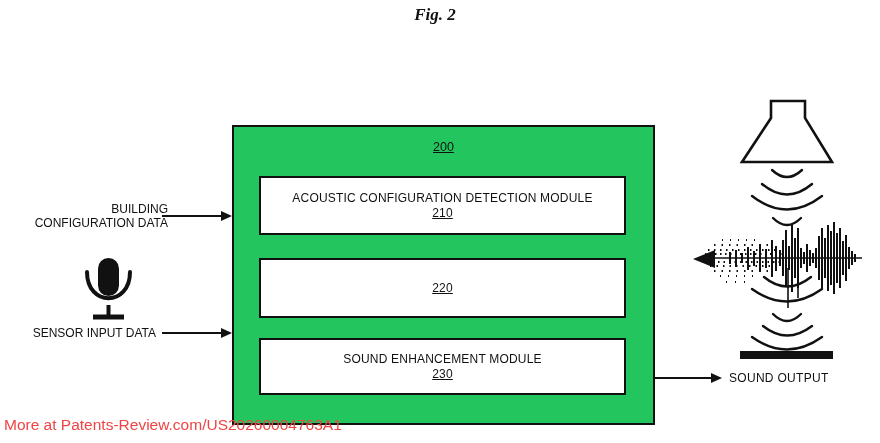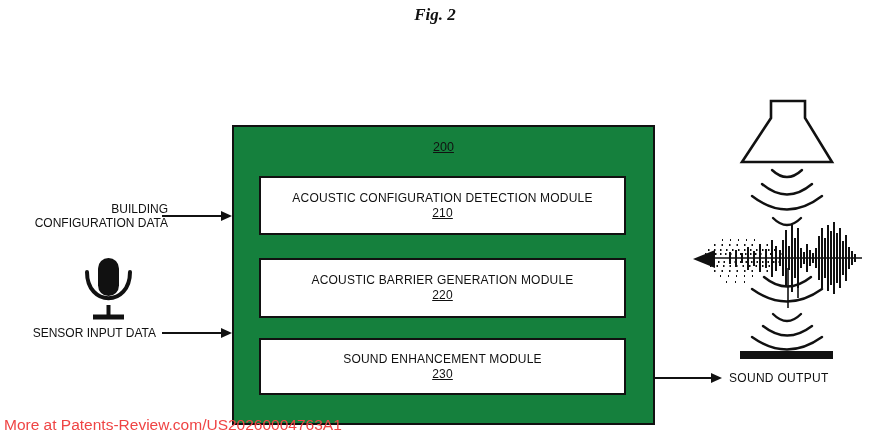--- a/index.html
+++ b/index.html
@@ -1,20 +1,20 @@
 <!DOCTYPE html>
 <html><head>
 <meta charset="utf-8">
 <style>
   html,body{margin:0;padding:0;background:#fff;}
   #canvas{position:relative;width:880px;height:443px;background:#ffffff;overflow:hidden;
           font-family:"Liberation Sans", sans-serif;color:#111;}
   .fig-title{position:absolute;top:5px;left:0;right:10px;text-align:center;
              font-family:Liberation Serif, serif;font-style:italic;font-weight:bold;font-size:17px;}
-  .outer-box{position:absolute;left:232px;top:125px;width:419px;height:296px;border:2px solid #111;background:#15803d;}
+  .outer-box{position:absolute;left:232px;top:125px;width:419px;height:296px;border:2px solid #111;background:#22c55e;}
   .outer-label{position:absolute;top:13px;left:0;width:100%;text-align:center;font-size:12.5px;
                text-decoration:underline;}
   .module{position:absolute;left:25px;width:363px;border:2px solid #111;background:#fff;
           display:flex;flex-direction:column;align-items:center;justify-content:center;
           text-align:center;font-size:12px;letter-spacing:0.2px;line-height:15px;}
   .m1{top:49px;height:55px;}
   .m2{top:131px;height:56px;}
   .m3{top:211px;height:53px;}
   .module-number{text-decoration:underline;}
   .building-label{position:absolute;left:11px;top:202px;width:157px;text-align:right;
@@ -33,21 +33,20 @@
 
   <div class="outer-box">
     <div class="outer-label">200</div>
 
     <div class="module m1">
       <div>ACOUSTIC CONFIGURATION DETECTION MODULE</div>
       <div class="module-number">210</div>
     </div>
 
     <div class="module m2">
-      <div>ACOUSTIC BARRIER GENERATION MODULE</div>
       <div class="module-number">220</div>
     </div>
 
     <div class="module m3">
       <div>SOUND ENHANCEMENT MODULE</div>
       <div class="module-number">230</div>
     </div>
   </div>
 
   <div class="building-label">BUILDING

